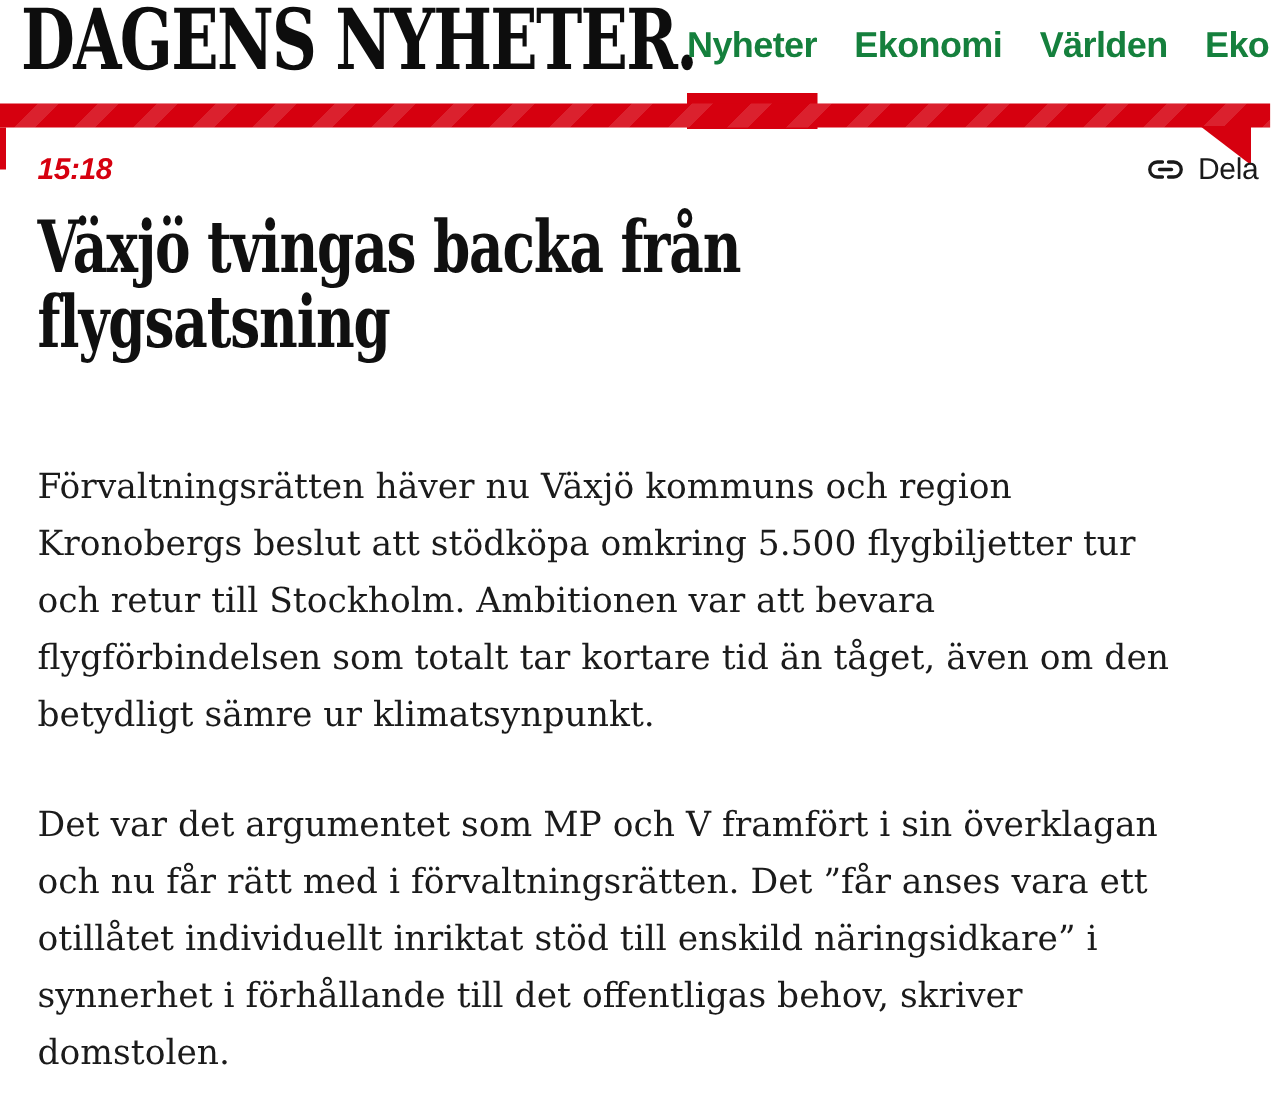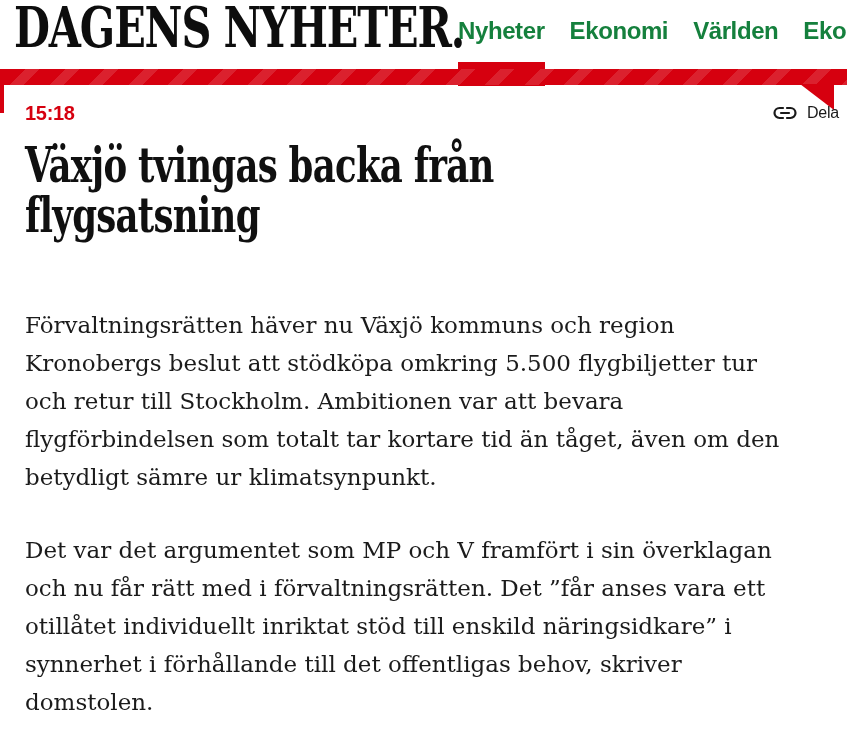--- a/index.html
+++ b/index.html
@@ -42,24 +42,24 @@
     position:absolute;left:800px;top:84px;width:0;height:0;
     border-top:26px solid #d6000f;border-left:34px solid transparent;
   }
 
   
   .article{position:relative;padding:0 25px;margin-top:27px;}
   .meta-row{
     display:flex;justify-content:space-between;align-items:center;
     height:26px;margin-right:-17px;
   }
-  .timestamp{color:#d6000f;font-weight:700;font-size:20px;letter-spacing:-.3px;}
+  .timestamp{color:#d6000f;font-weight:700;font-size:20px;letter-spacing:-.3px;font-style:italic;}
   .share-link{
     display:flex;align-items:center;gap:9px;
-    color:#1a1a1a;text-decoration:none;font-size:16px;letter-spacing:-.2px;
+    color:#1a1a1a;text-decoration:none;font-size:20px;letter-spacing:-.2px;
     cursor:pointer;
   }
   .share-link svg{display:block;}
   .headline{
     margin:14px 0 0;
     font-family:"DejaVu Serif",serif;font-weight:700;
     font-size:48px;line-height:50px;letter-spacing:-1px;
     transform:scaleX(.74);transform-origin:0 0;
     white-space:pre-line;color:#101010;
   }

